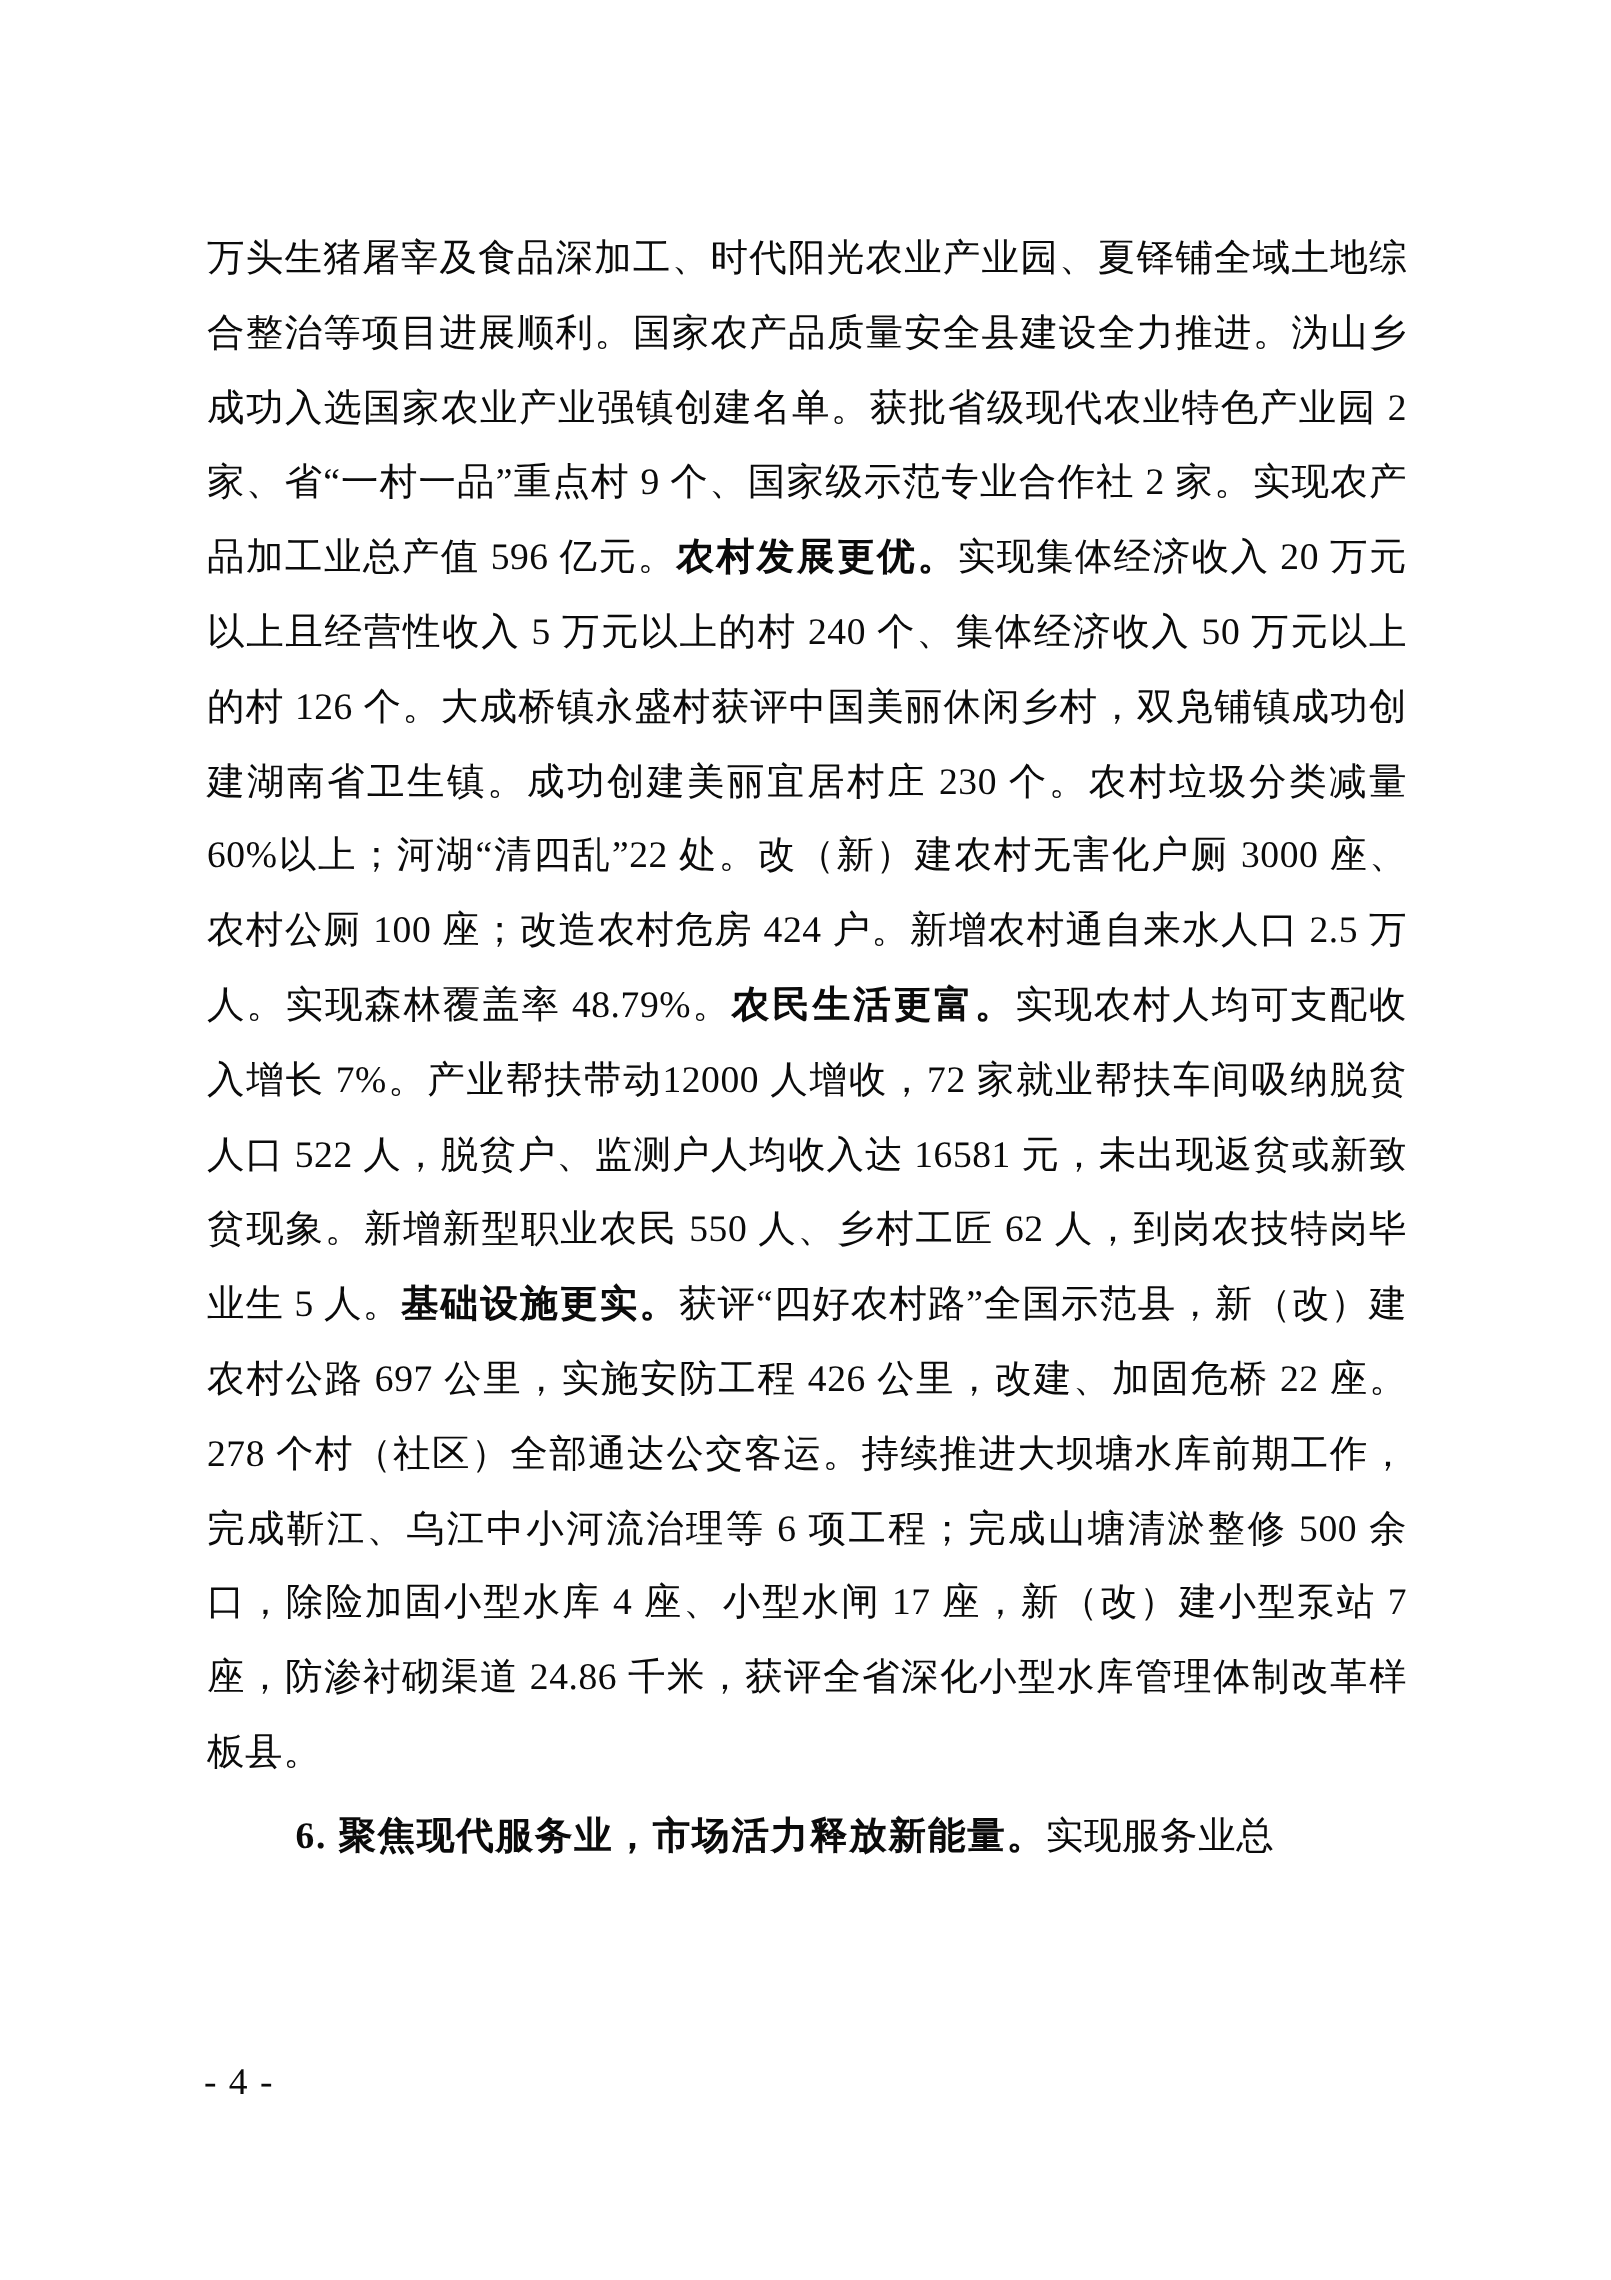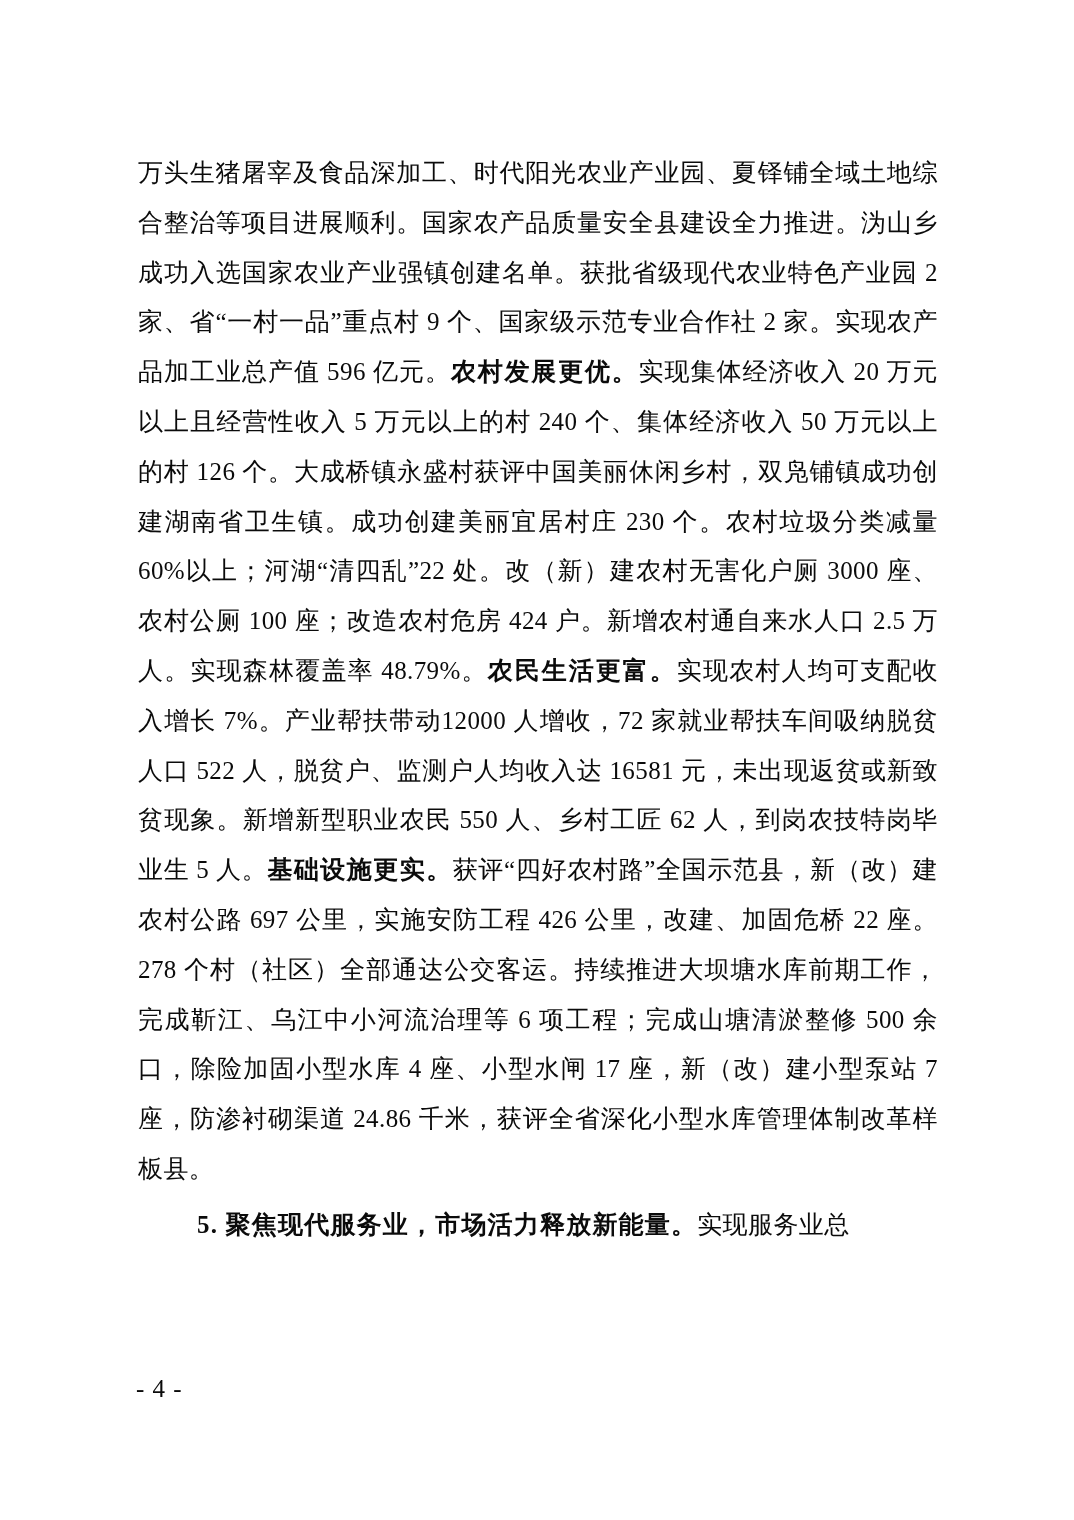--- a/index.html
+++ b/index.html
@@ -66,20 +66,20 @@
 
   <div class="content">
 
     <p class="para">
       <span>万头生猪屠宰及食品深加工、时代阳光农业产业园、夏铎铺全域土地综合整治等项目进展顺利。国家农产品质量安全县建设全力推进。沩山乡成功入选国家农业产业强镇创建名单。获批省级现代农业特色产业园 2 家、省“一村一品”重点村 9 个、国家级示范专业合作社 2 家。实现农产品加工业总产值 596 亿元。</span><span class="bold-head">农村发展更优。</span><span>实现集体经济收入 20 万元以上且经营性收入 5 万元以上的村 240 个、集体经济收入 50 万元以上的村 126 个。大成桥镇永盛村获评中国美丽休闲乡村，双凫铺镇成功创建湖南省卫生镇。成功创建美丽宜居村庄 230 个。农村垃圾分类减量60%以上；河湖“清四乱”22 处。改（新）建农村无害化户厕 3000 座、农村公厕 100 座；改造农村危房 424 户。新增农村通自来水人口 2.5 万人。实现森林覆盖率 48.79%。</span><span class="bold-head">农民生活更富。</span><span>实现农村人均可支配收入增长 7%。产业帮扶带动12000 人增收，72 家就业帮扶车间吸纳脱贫人口 522 人，脱贫户、监测户人均收入达 16581 元，未出现返贫或新致贫现象。新增新型职业农民 550 人、乡村工匠 62 人，到岗农技特岗毕业生 5 人。</span><span class="bold-head">基础设施更实。</span><span>获评“四好农村路”全国示范县，新（改）建农村公路 697 公里，实施安防工程 426 公里，改建、加固危桥 22 座。278 个村（社区）全部通达公交客运。持续推进大坝塘水库前期工作，完成靳江、乌江中小河流治理等 6 项工程；完成山塘清淤整修 500 余口，除险加固小型水库 4 座、小型水闸 17 座，新（改）建小型泵站 7 座，防渗衬砌渠道 24.86 千米，获评全省深化小型水库管理体制改革样板县。</span>
     </p>
 
     <div class="spacer"></div>
 
     <p class="para indent">
-      <span class="bold-head">5. 聚焦现代服务业，市场活力释放新能量。</span><span>实现服务业总</span>
+      <span class="bold-head">6. 聚焦现代服务业，市场活力释放新能量。</span><span>实现服务业总</span>
     </p>
 
   </div>
 
   <div class="footer">- 4 -</div>
 
 </div>
 
 </body></html>

